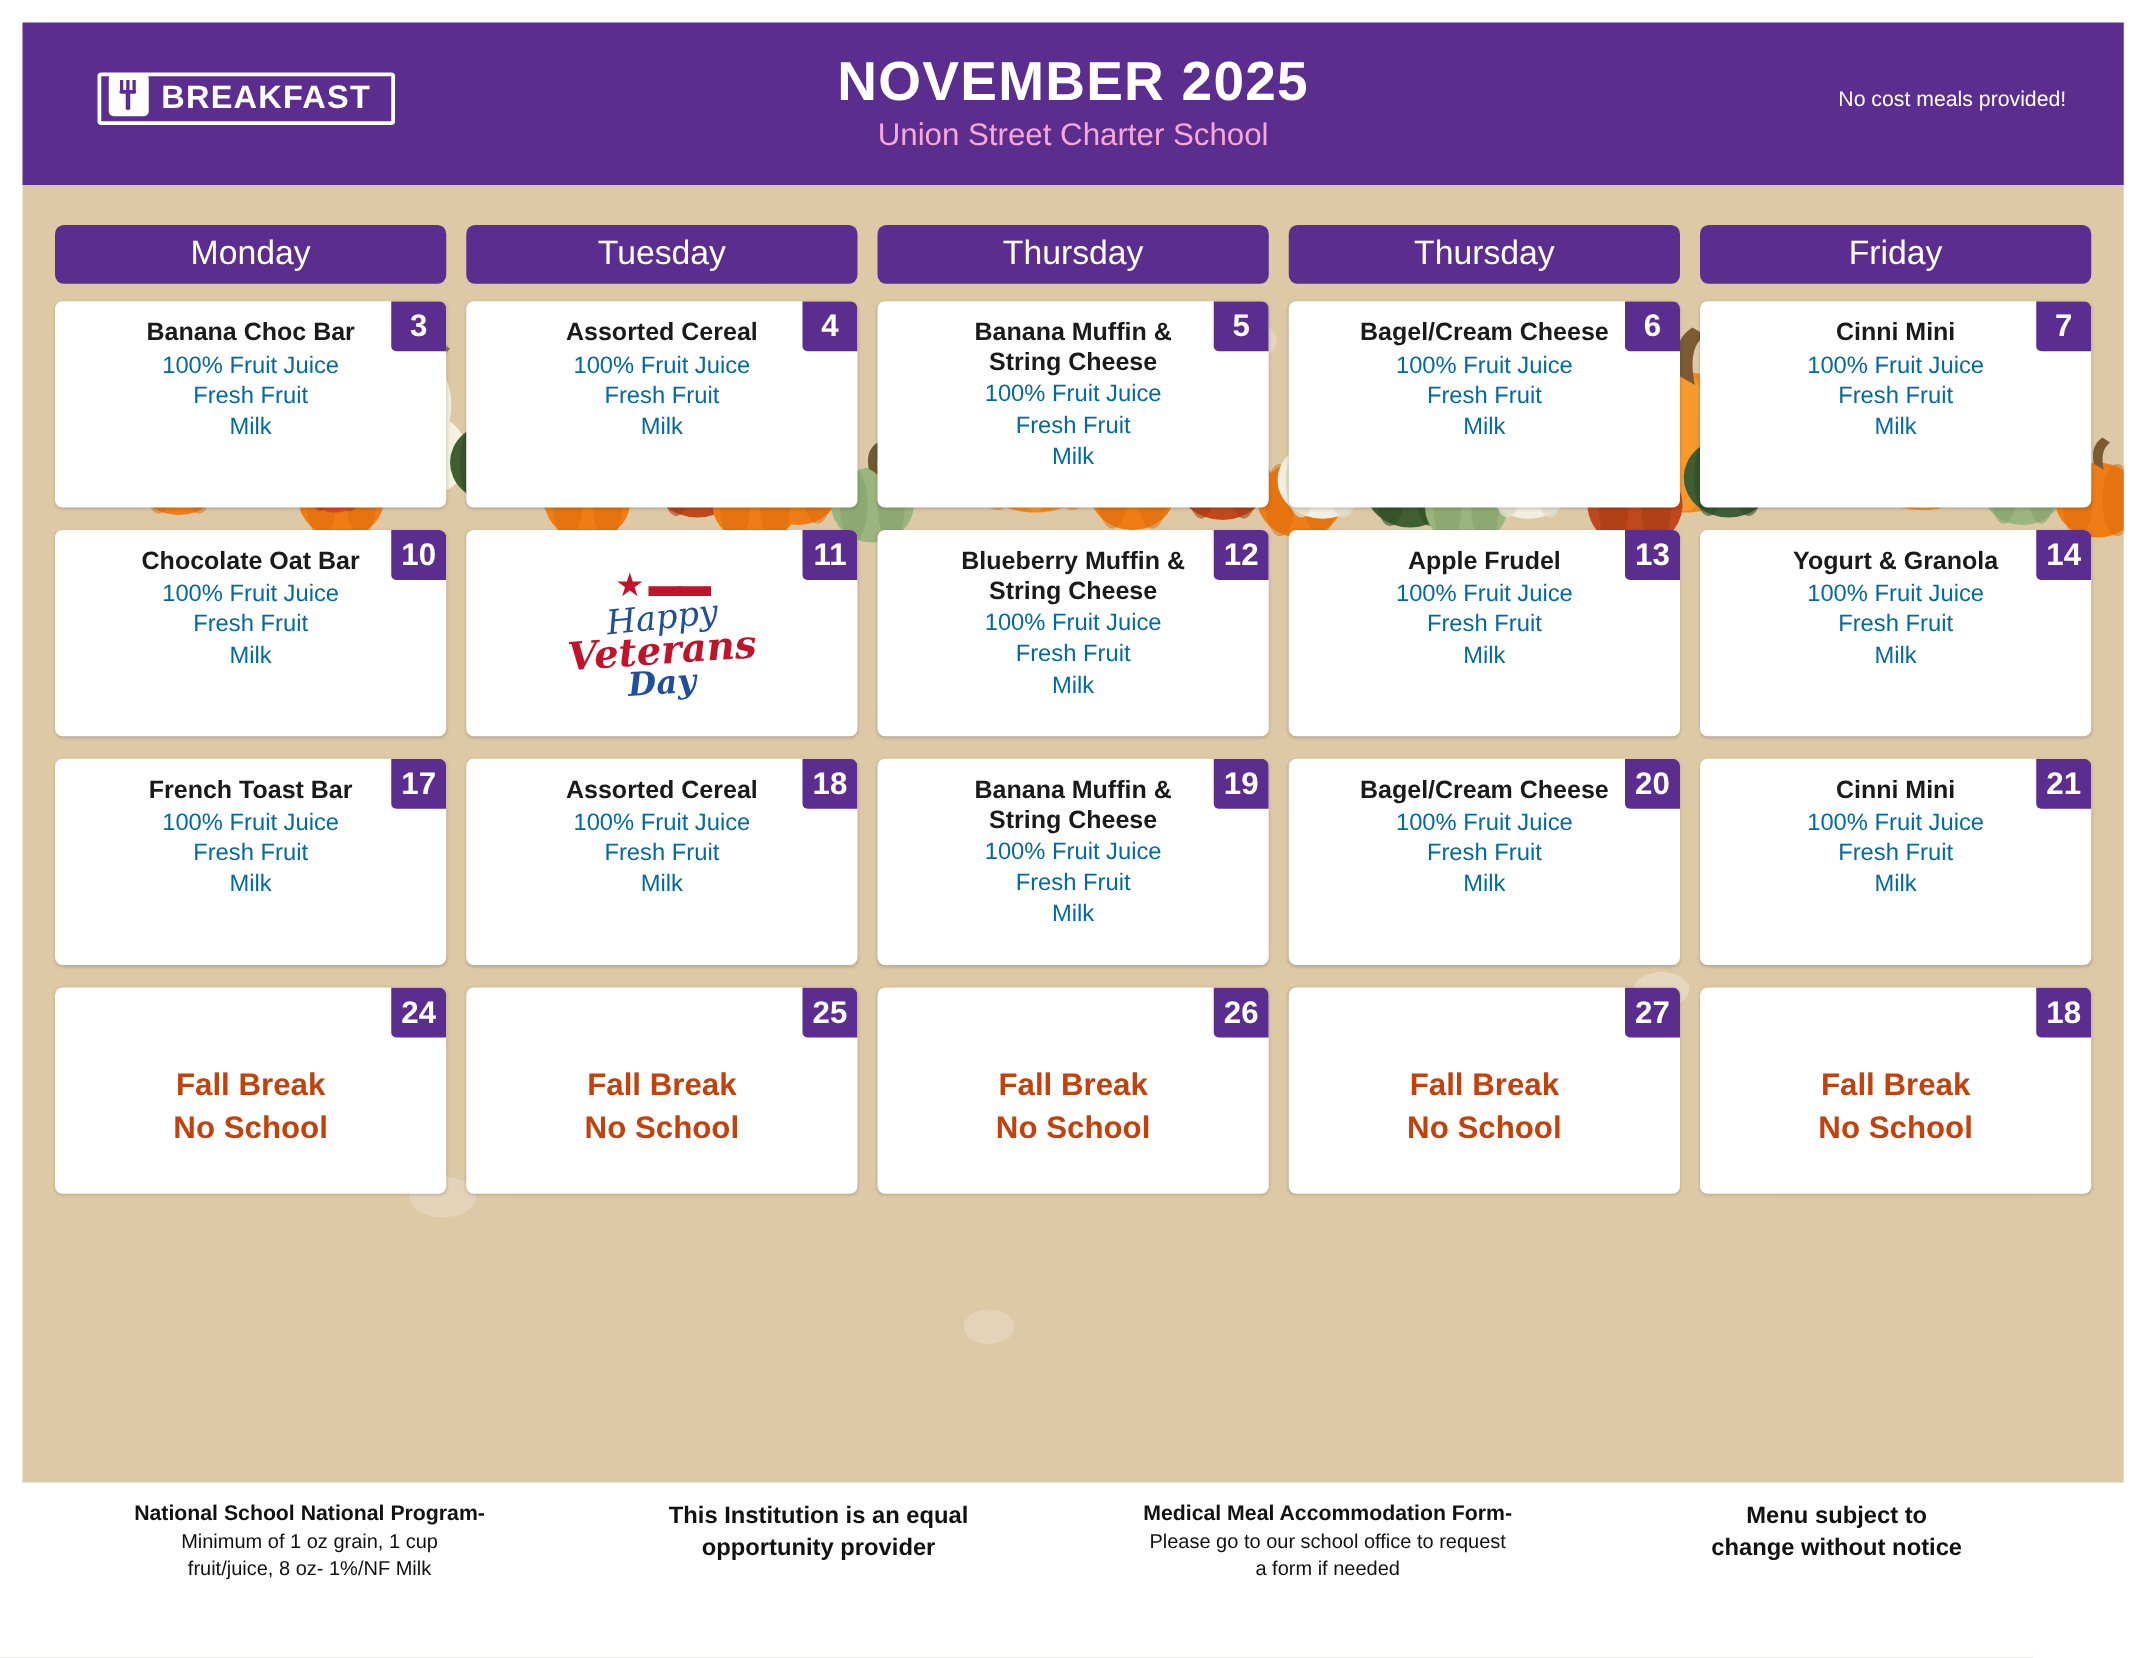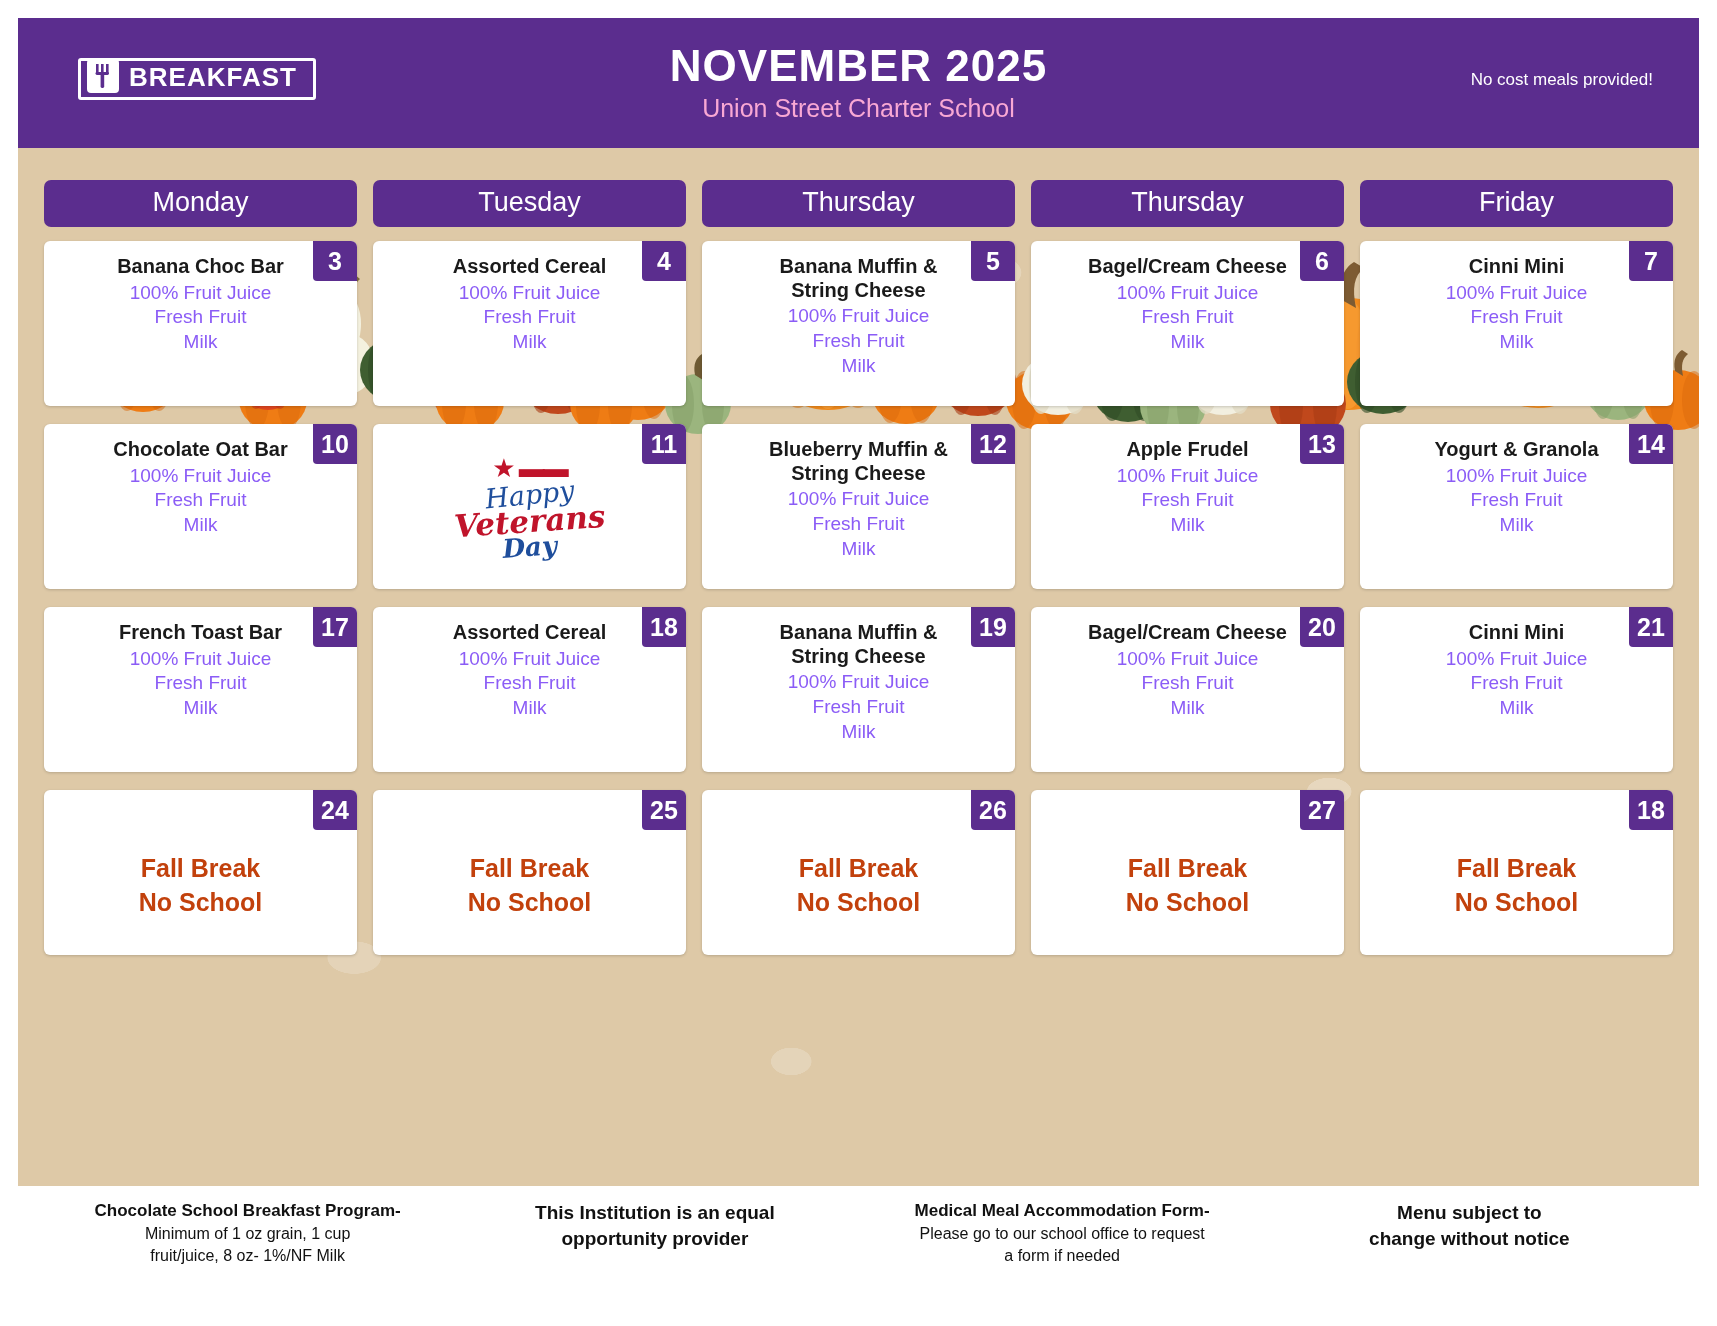--- a/index.html
+++ b/index.html
@@ -174,21 +174,21 @@
   .meal-title {
     font-size: 20px;
     font-weight: bold;
     color: #1a1a1a;
     line-height: 1.18;
     padding: 0 34px;
     margin-top: 4px;
   }
   .meal-lines {
     font-size: 19px;
-    color: #8b5cf6;
+    color: #0369a1;
     line-height: 1.3;
     margin-top: 2px;
   }
   .cell.closed .closed-text {
     font-size: 25px;
     font-weight: bold;
     color: #c2410c;
     line-height: 1.35;
     margin-top: 52px;
   }
@@ -494,21 +494,21 @@
           <div class="daynum">18</div>
           <div class="closed-text">Fall Break<br>No School</div>
         </div>
       </div>
 
     </div>
   </div>
 
   <div class="footer">
     <div class="fcol">
-      <div class="fbold">Chocolate School Breakfast Program-</div>
+      <div class="fbold">National School National Program-</div>
       <div class="fnorm">Minimum of 1 oz grain, 1 cup<br>fruit/juice, 8 oz- 1%/NF Milk</div>
     </div>
     <div class="fcol big">
       <div class="fbold">This Institution is an equal<br>opportunity provider</div>
     </div>
     <div class="fcol">
       <div class="fbold">Medical Meal Accommodation Form-</div>
       <div class="fnorm">Please go to our school office to request<br>a form if needed</div>
     </div>
     <div class="fcol big">

